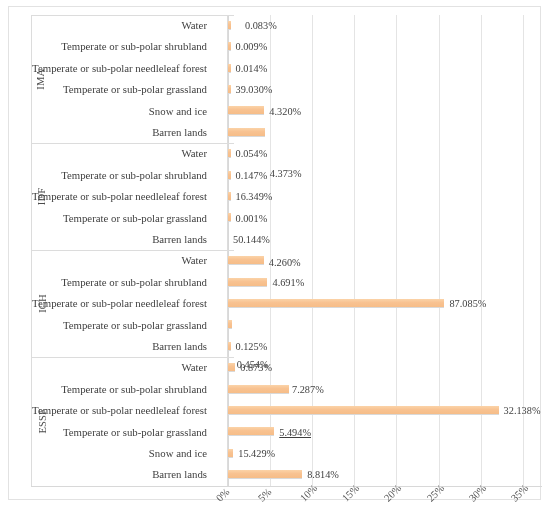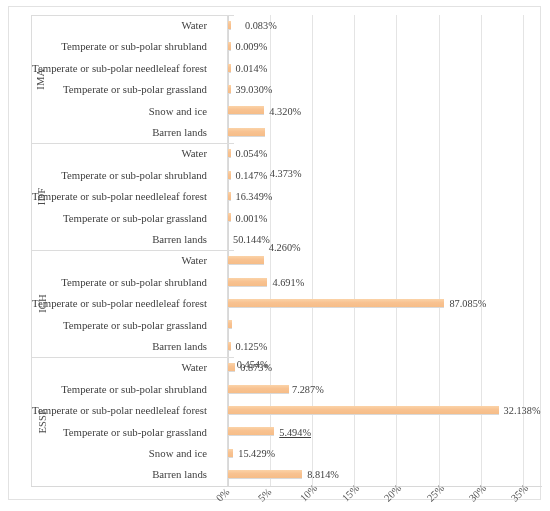--- a/index.html
+++ b/index.html
@@ -198,21 +198,21 @@
         <div class="row" style="top: 222px;"></div>
         <div class="cat-label" style="top: 222px;">Barren lands</div>
         <div class="val-label" style="left: 224px; top: 222px;">50.144%</div>
         <div class="labelbox-left" style="top: 243.4px; height: 107px;"></div>
         <div class="labelbox-edge" style="top: 243.4px; height: 107px;"></div>
         <div class="group-sep" style="top: 243.4px;"></div>
         <div class="group-label" style="top: 243.4px; height: 107px; line-height: 107px;"><span>ICH</span></div>
         <div class="row" style="top: 243.4px;"></div>
         <div class="cat-label" style="top: 243.4px;">Water</div>
         <div class="bar" style="top: 249.2px; width: 35.8692px;"></div>
-        <div class="val-label" style="left: 259.869px; top: 230px;">4.260%</div>
+        <div class="val-label" style="left: 259.869px; top: 245px;">4.260%</div>
         <div class="row" style="top: 264.8px;"></div>
         <div class="cat-label" style="top: 264.8px;">Temperate or sub-polar shrubland</div>
         <div class="bar" style="top: 270.6px; width: 39.4982px;"></div>
         <div class="val-label" style="left: 263.498px; top: 264.8px;">4.691%</div>
         <div class="row" style="top: 286.2px;"></div>
         <div class="cat-label" style="top: 286.2px;">Temperate or sub-polar needleleaf forest</div>
         <div class="bar" style="top: 292px; width: 216.478px;"></div>
         <div class="val-label" style="left: 440.478px; top: 286.2px;">87.085%</div>
         <div class="row" style="top: 307.6px;"></div>
         <div class="cat-label" style="top: 307.6px;">Temperate or sub-polar grassland</div>

